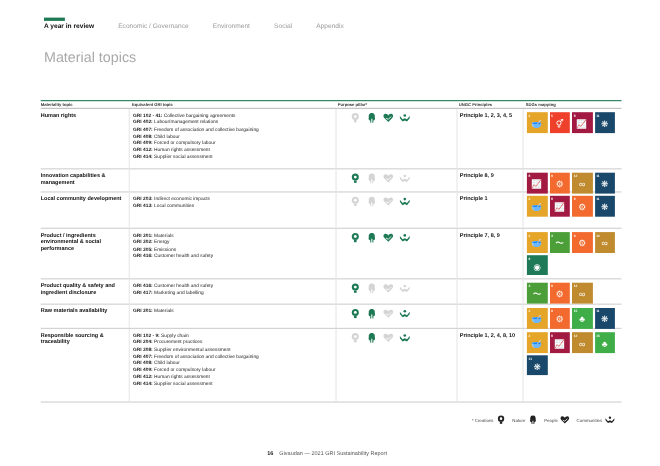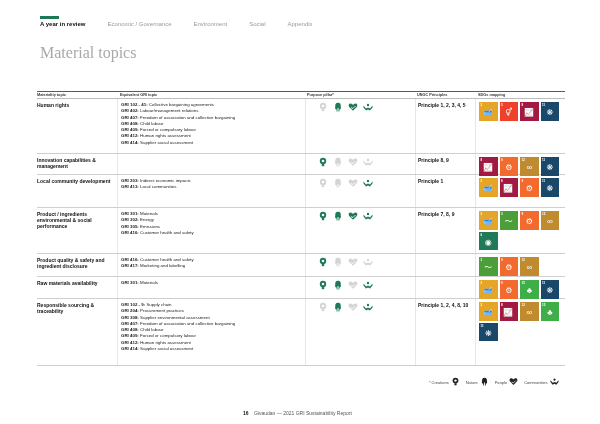--- a/index.html
+++ b/index.html
@@ -4,21 +4,21 @@
 <style>
   * { box-sizing: border-box; margin: 0; padding: 0; }
   html, body { width: 600px; height: 424px; background: #ffffff; overflow: hidden; }
   body { font-family: "Liberation Sans", sans-serif; color: #1a1a1a; position: relative; }
 
   .nav { position: absolute; left: 40px; top: 21px; display: flex; gap: 0; font-size: 6px; }
   .nav-item { color: #9a9a9a; margin-right: 22px; white-space: nowrap; }
   .nav-item.active { color: #111; font-weight: bold; position: relative; }
   .nav-item.active::before { content: ""; position: absolute; left: 0; top: -5px; width: 19px; height: 3px; background: #1e7a55; }
 
-  .title { position: absolute; left: 40px; top: 44px; font-family: Liberation Serif, serif; font-size: 16px; color: #a9a9a9; }
+  .title { position: absolute; left: 40px; top: 44px; font-family: Liberation Sans, sans-serif; font-size: 13px; color: #a9a9a9; }
 
   .table { position: absolute; left: 37px; top: 91px; width: 528px; border-top: 1.2px solid #1e7a55; }
   .thead { display: flex; height: 7px; font-size: 3.8px; font-weight: bold; color: #333; border-bottom: 0.6px solid #bdbdbd; align-items: center; }
   .row { display: flex; border-bottom: 1.2px solid #cfcfcf; }
   .c1 { width: 80px; padding-left: 0; }
   .c2 { width: 188px; }
   .c3 { width: 110px; padding-left: 2px; }
   .c4 { width: 60px; }
   .c5 { width: 90px; }
   .row .c2, .row .c3, .row .c4 { border-left: 0.5px solid #e6e6e6; }

